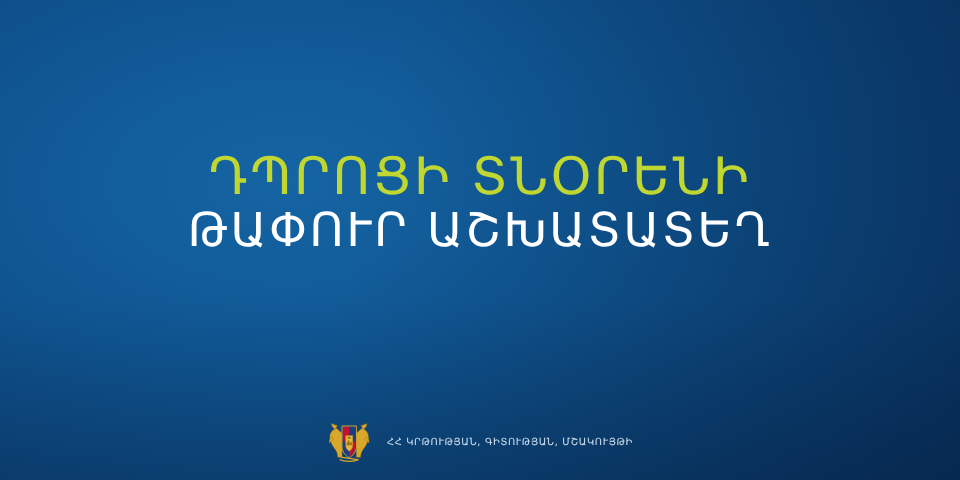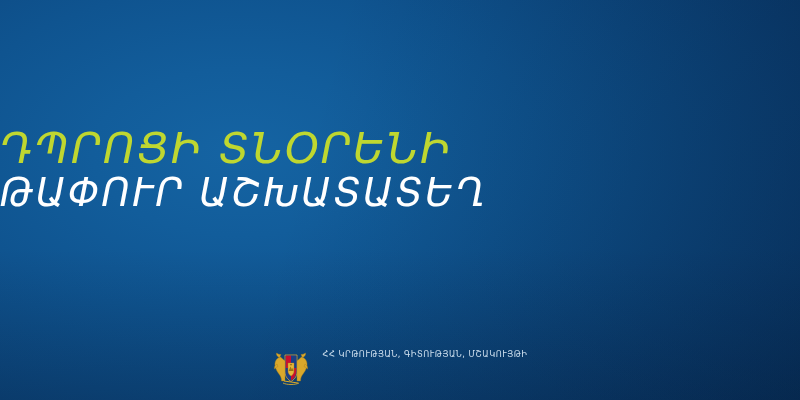--- a/index.html
+++ b/index.html
@@ -36,22 +36,21 @@
       linear-gradient(105deg, rgba(0,0,0,0) 38%, rgba(3,22,46,0.30) 100%),
       linear-gradient(to bottom, rgba(0,0,0,0) 62%, rgba(3,20,42,0.22) 100%);
     pointer-events: none;
   }
 
   .headline-block {
     position: absolute;
     left: 0;
     right: 0;
     top: 126px;
-    text-align: left;
-    font-style: italic;
+    text-align: center;
   }
 
   .headline-line-1 {
     display: block;
     color: #bfd730;
     font-size: 43px;
     line-height: 1.06;
     letter-spacing: 2.2px;
     font-weight: 400;
     white-space: nowrap;
@@ -67,20 +66,21 @@
     white-space: nowrap;
   }
 
   
   .footer {
     position: absolute;
     left: 0;
     right: 0;
     bottom: 12px;
     display: flex;
+    align-items: center;
     justify-content: center;
     gap: 14px;
   }
 
   .emblem {
     width: 36px;
     height: 40px;
     flex: 0 0 auto;
     display: block;
   }

